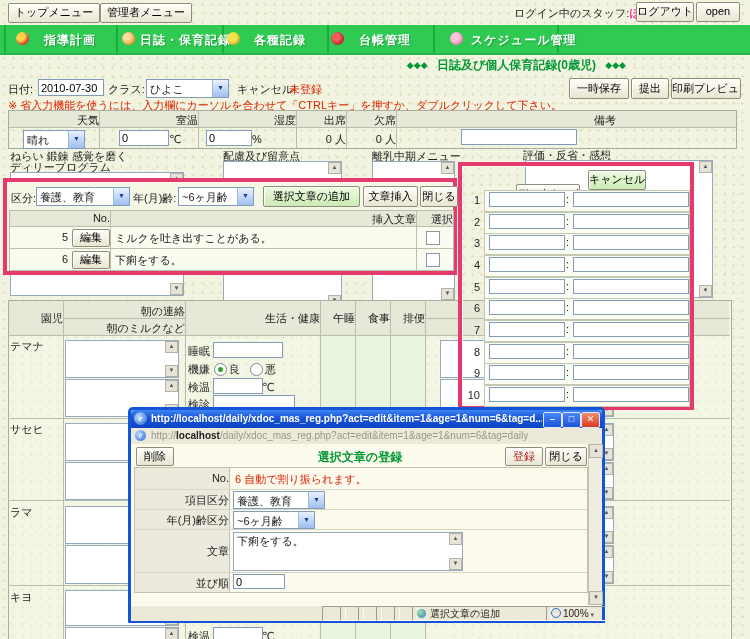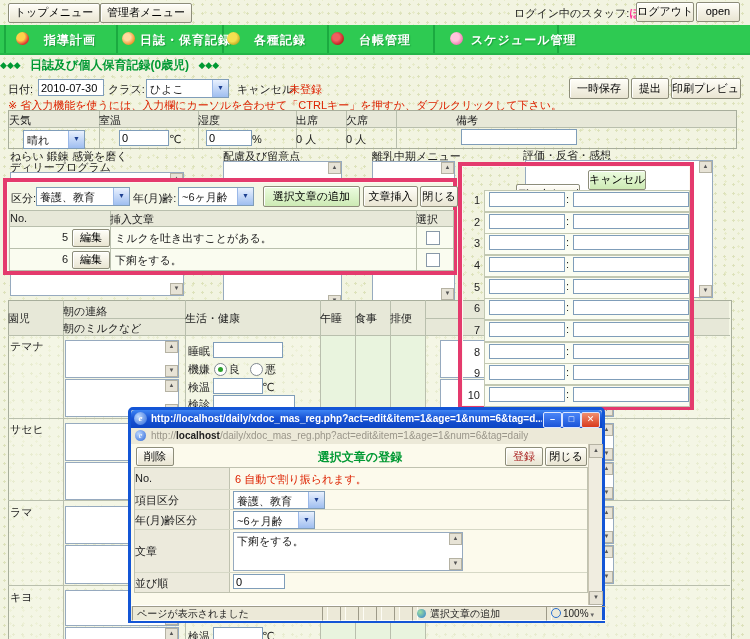--- a/index.html
+++ b/index.html
@@ -40,21 +40,21 @@
   .navlbl{color:#fff;font-weight:bold;font-size:12px;letter-spacing:1px;text-shadow:1px 1px 1px #1d9e3d;white-space:nowrap;}
   .navsep{width:2px;height:28px;background:#1baa40;}
   .navicon{width:13px;height:13px;border-radius:50%;}
   .greentxt{color:#009933;font-weight:bold;}
   .redtxt{color:#dd2200;}
   .ptitle{background:linear-gradient(#3d85f5,#1953d4 45%,#0b44c4);color:#fff;font-weight:bold;font-size:10px;border-radius:4px 4px 0 0;}
   .wbtn{width:17px;height:14px;border:1px solid #dce6ff;border-radius:2px;font-size:9px;line-height:12px;text-align:center;color:#fff;}
   .wmin,.wmax{background:linear-gradient(#4a86f8,#1c55d8);}
   .wclose{background:linear-gradient(#f09070,#d83a1e);}
   .seg{border:1px solid;border-color:#9d9a89 #fdfcf5 #fdfcf5 #9d9a89;height:13px;line-height:13px;padding:0 4px;font-size:10px;white-space:nowrap;overflow:hidden;}
-  .celltxt{text-align:left;}
+  .celltxt{text-align:right;}
   .ghdr{font-size:11px;color:#222;}
 </style>
 </head>
 <body>
 
 <div id="screen">
 
   <div class="ab btn" style="left:8px;top:3px;width:90px;height:18px">トップメニュー</div>
   <div class="ab btn" style="left:100px;top:3px;width:90px;height:18px">管理者メニュー</div>
   <div class="ab lbl" style="left:514px;top:6px"><span>ログイン中のスタッフ:</span><span style="color:#ff3399;font-weight:bold">ほめか</span></div>
@@ -72,21 +72,21 @@
   <div class="ab navlbl" style="left:44px;top:32px">指導計画</div>
   <span class="ab navicon" style="left:122px;top:32px;background:radial-gradient(circle at 40% 40%,#ffdca0 30%,#f08a20 75%)"></span>
   <div class="ab navlbl" style="left:140px;top:32px">日誌・保育記録</div>
   <span class="ab navicon" style="left:227px;top:32px;background:radial-gradient(circle at 40% 40%,#f5e050 40%,#b8a018 80%)"></span>
   <div class="ab navlbl" style="left:254px;top:32px">各種記録</div>
   <span class="ab navicon" style="left:331px;top:32px;background:radial-gradient(circle at 40% 40%,#f06060 30%,#bb1818 75%)"></span>
   <div class="ab navlbl" style="left:359px;top:32px">台帳管理</div>
   <span class="ab navicon" style="left:450px;top:32px;background:radial-gradient(circle at 40% 40%,#ffc4dc 35%,#ee6aa8 80%)"></span>
   <div class="ab navlbl" style="left:471px;top:32px">スケジュール管理</div>
 
-  <div class="ab" style="left:0;top:57px;width:618px;text-align:left;font-size:12px">
+  <div class="ab" style="left:8px;top:57px;width:618px;text-align:right;font-size:12px">
     <span class="greentxt" style="font-size:9px;vertical-align:1px">◆◆◆</span>
     <span class="greentxt" style="margin:0 6px">日誌及び個人保育記録(0歳児)</span>
     <span class="greentxt" style="font-size:9px;vertical-align:1px">◆◆◆</span>
   </div>
 
   <div class="ab lbl" style="left:8px;top:82px">日付:</div>
   <input class="ab inp" style="left: 38px; top: 79px; width: 60px; height: 15px;" value="2010-07-30">
   <div class="ab lbl" style="left:108px;top:82px">クラス:</div>
   <div class="ab sel" style="left:146px;top:79px;width:81px;height:17px">
       <span class="sv">ひよこ</span>
@@ -396,21 +396,20 @@
         <div class="ab ta" style="left:98px;top:64px;width:228px;height:37px">
             <span style="position:absolute;left:3px;top:1px;white-space:nowrap">下痢をする。</span>
             <span class="sa up">▲</span>
             <span class="sa dn">▼</span>
           </div>
         <div class="ab celltxt" style="left:0;top:108px;width:94px">並び順</div>
         <input class="ab inp" style="left: 98px; top: 106px; width: 46px; height: 13px;" value="0">
       </div>
     </div>
     <div class="ab" style="left:0;top:195px;width:471px;height:15px;background:#ece9d8;border-top:1px solid #fff">
-      <div class="ab seg" style="left:1px;top:0;width:186px">ページが表示されました</div>
       <div class="ab seg" style="left:191px;top:0;width:14px"></div>
       <div class="ab seg" style="left:209px;top:0;width:14px"></div>
       <div class="ab seg" style="left:227px;top:0;width:14px"></div>
       <div class="ab seg" style="left:245px;top:0;width:14px"></div>
       <div class="ab seg" style="left:263px;top:0;width:14px"></div>
       <div class="ab seg" style="left:281px;top:0;width:130px">
         <span style="display:inline-block;width:9px;height:9px;border-radius:50%;background:radial-gradient(circle at 35% 35%,#9fe09f,#2e7dd4);vertical-align:-1px;margin-right:4px"></span><span>選択文章の追加</span>
       </div>
       <div class="ab seg" style="left:415px;top:0;width:50px">
         <span style="display:inline-block;width:8px;height:8px;border-radius:50%;border:1px solid #2a6fd0;vertical-align:-1px;margin-right:2px"></span><span>100%</span><span style="font-size:7px;color:#666"> ▾</span>

